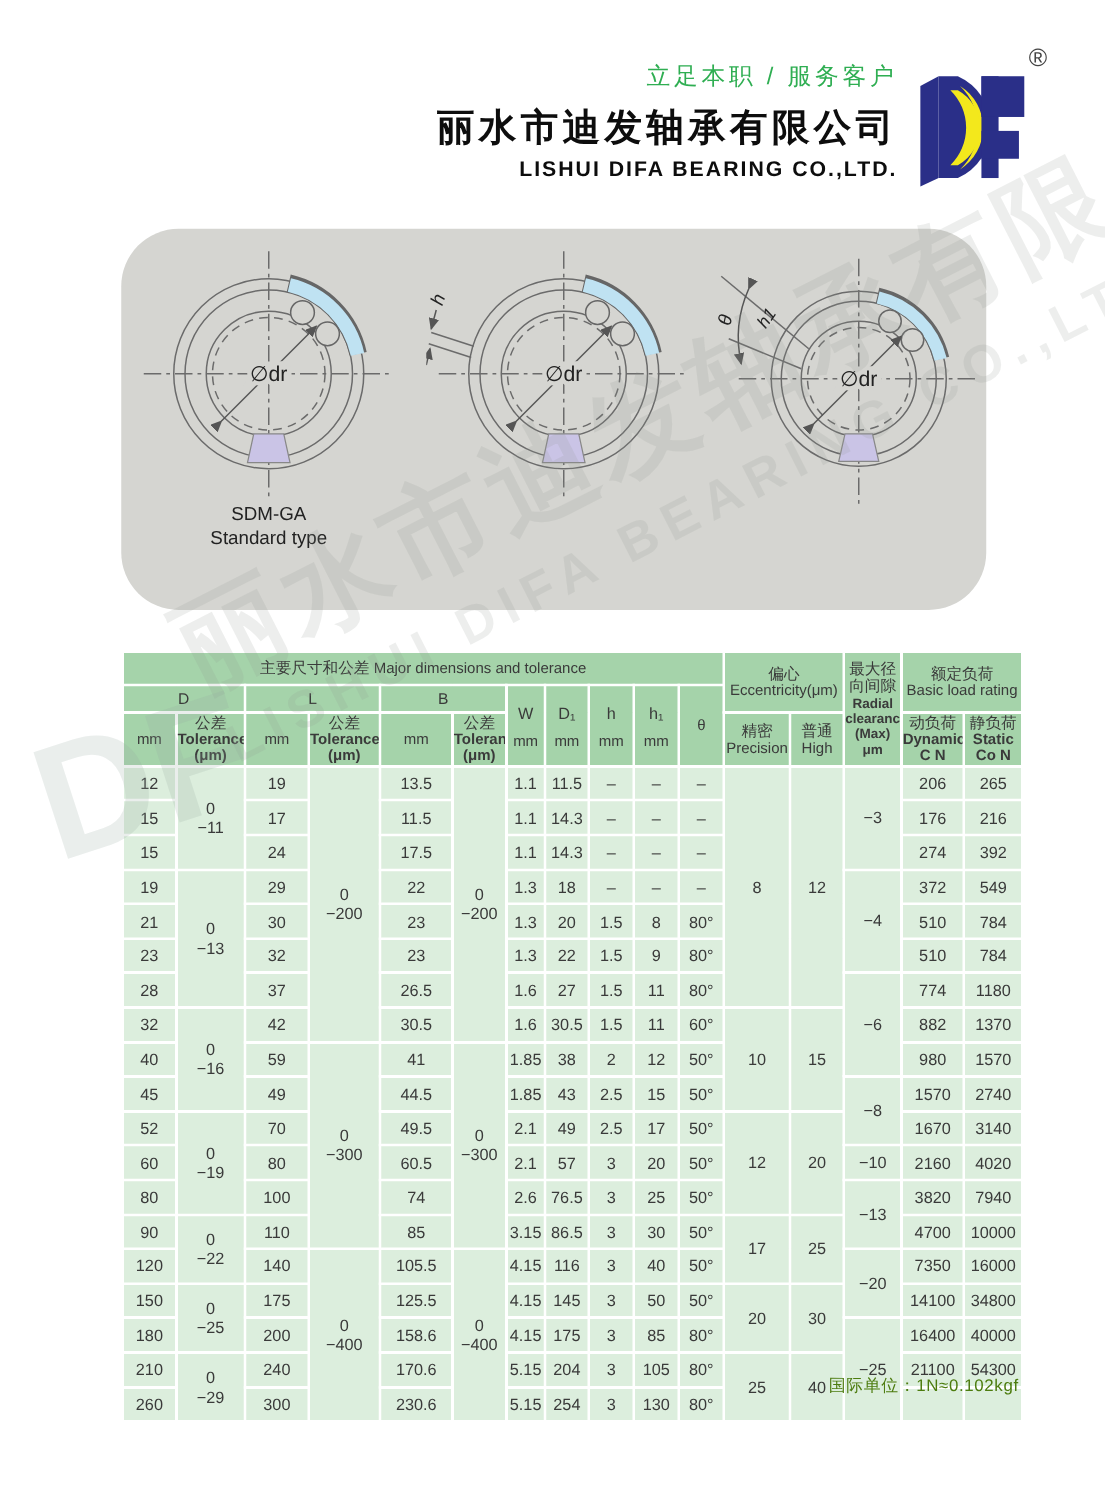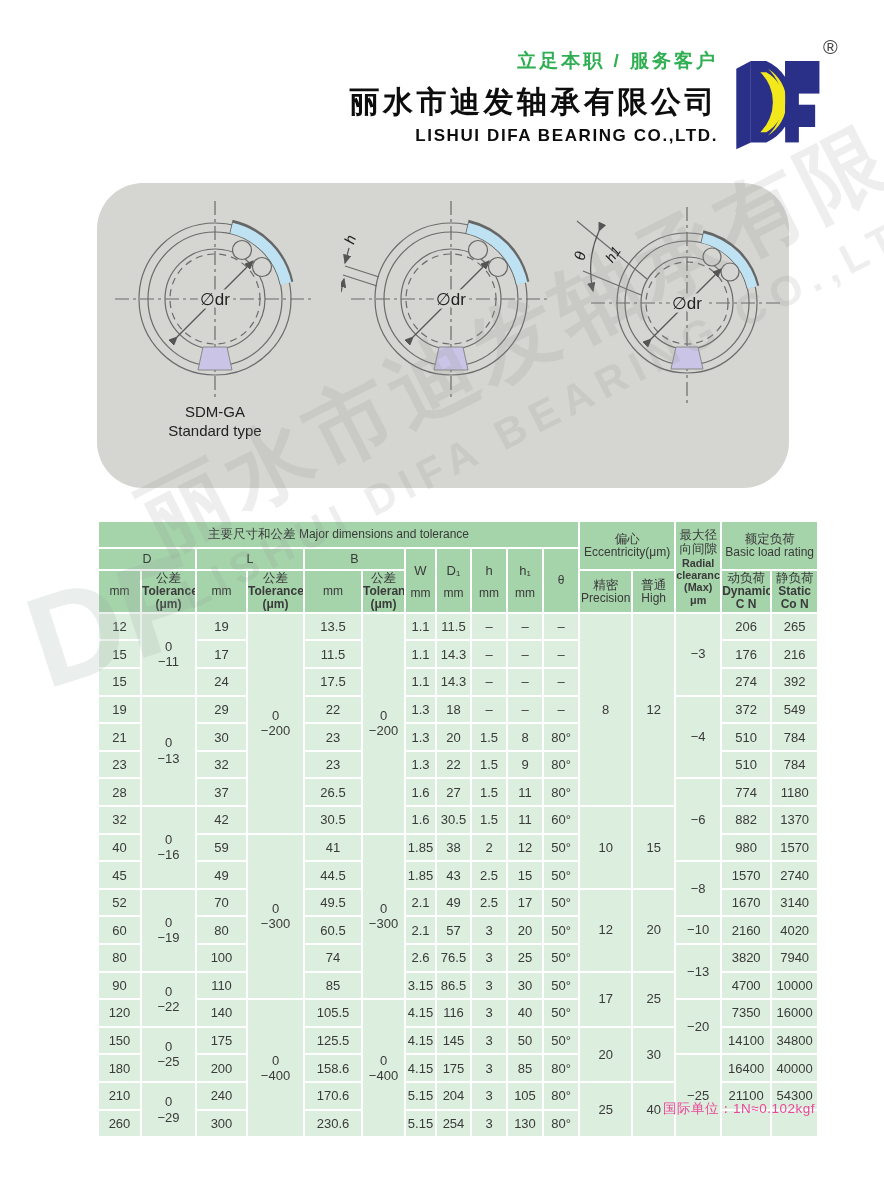--- a/index.html
+++ b/index.html
@@ -2,21 +2,21 @@
 <html><head>
 <meta charset="utf-8">
 <style>
   html,body{margin:0;padding:0;}
   body{
     width:884px;height:1200px;position:relative;overflow:hidden;
     background:#ffffff;font-family:"Liberation Sans",sans-serif;color:#222;
   }
   
   .brand{position:absolute;top:48px;left:0;width:718px;text-align:right;}
-  .slogan{font-size:19px;font-weight:bold;letter-spacing:3px;color:#2fae52;}
+  .slogan{font-size:19px;font-weight:normal;letter-spacing:3px;color:#2fae52;}
   .company-cn{font-size:30px;font-weight:bold;letter-spacing:3.5px;color:#0d0d0d;margin-top:8px;}
   .company-en{font-size:17px;font-weight:bold;letter-spacing:1.6px;color:#0d0d0d;margin-top:3px;}
   .logo{position:absolute;left:731px;top:55px;width:92px;height:96px;}
   .regmark{position:absolute;left:823px;top:36px;font-size:20px;color:#444;}
   
   .panel{position:absolute;left:97px;top:183px;width:692px;height:305px;background:#d5d5d1;border-radius:46px;}
   .diagram{position:absolute;top:12px;width:220px;text-align:center;}
   .diagram svg{display:block;margin:0 auto;}
   .diag-caption{font-size:15px;color:#222;line-height:1.25;margin-top:-4px;}
   .d1{left:8px;}  .d2{left:244px;}  .d3{left:472px;}
@@ -33,21 +33,21 @@
   thead th{background:#a5d3aa;font-weight:normal;font-size:12px;line-height:1.12;}
   thead .cn{font-weight:normal;font-size:12.5px;}
   thead .block{display:block;}
   .pre{white-space:pre-line;font-weight:bold;}
   .dimletter{display:block;font-size:13px;margin:4px 0 9px 0;}
   .radial-cell{font-size:10.8px;line-height:1.15;}
   tbody td{background:#dceedd;font-size:13px;height:25.6px;}
   tbody td.tol,tbody td.grp{white-space:pre-line;line-height:1.2;}
   tr.hr1{height:27px;} tr.hr2{height:22px;} tr.hr3{height:41px;}
   
-  .footer-note{position:absolute;top:1100px;right:69px;font-size:13.5px;color:#ec4899;letter-spacing:0.5px;}
+  .footer-note{position:absolute;top:1100px;right:69px;font-size:13.5px;color:#4d7c0f;letter-spacing:0.5px;}
 </style>
 </head>
 <body>
 
 <div class="brand">
   <div class="slogan">立足本职 / 服务客户</div>
   <div class="company-cn">丽水市迪发轴承有限公司</div>
   <div class="company-en">LISHUI DIFA BEARING CO.,LTD.</div>
 </div>
 

